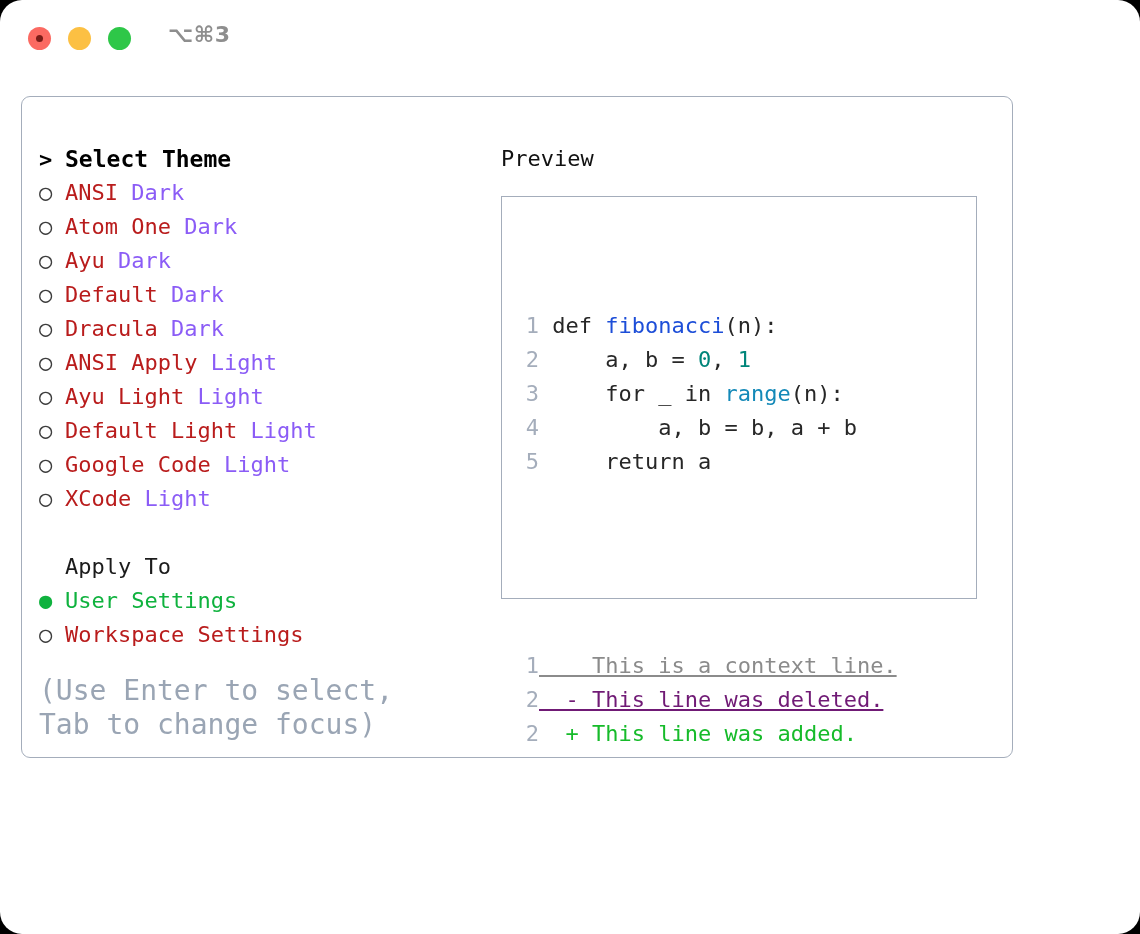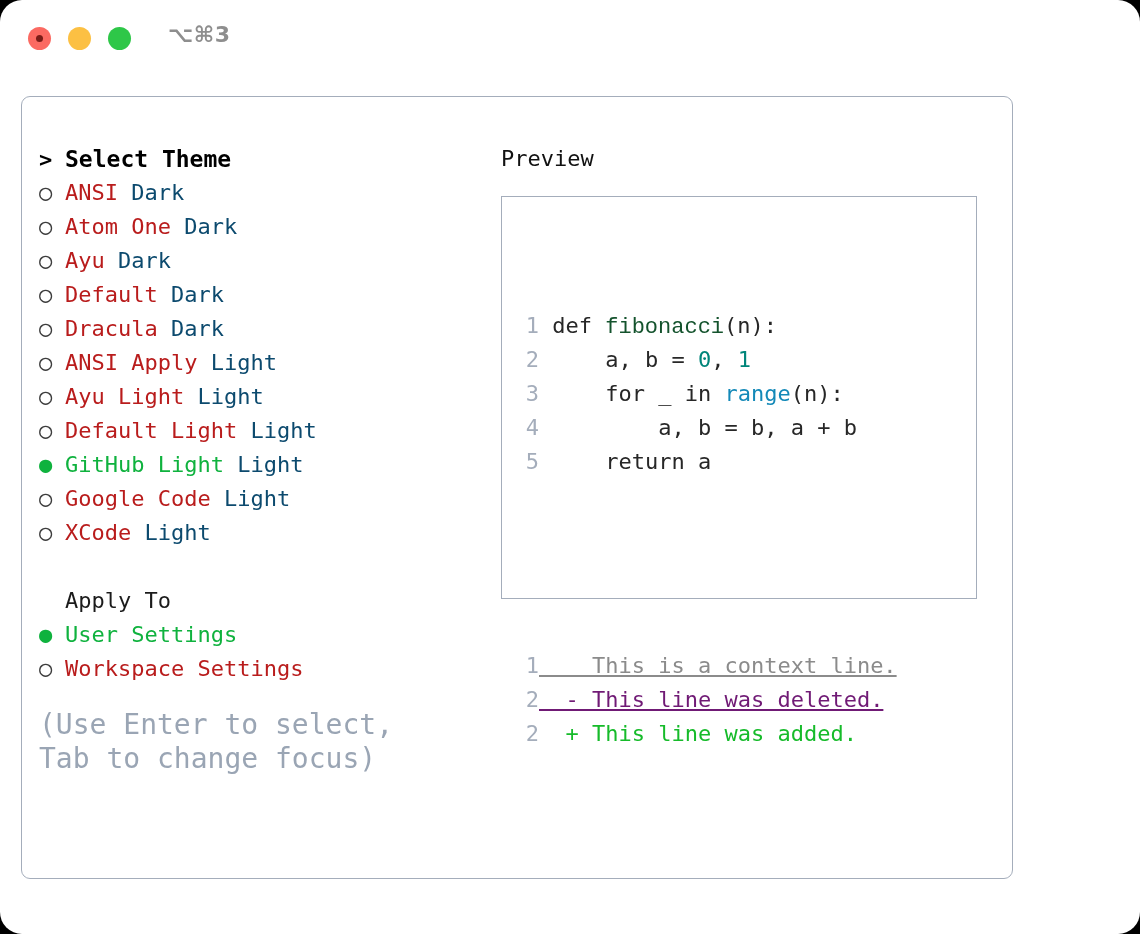--- a/index.html
+++ b/index.html
@@ -60,21 +60,21 @@
     color: #8e8e8e;
     letter-spacing: 0.5px;
   }
 
   
   .panel {
     position: absolute;
     left: 21px;
     top: 96px;
     width: 992px;
-    height: 783px;
+    height: 662px;
     border: 1px solid #a4adbb;
     border-radius: 9px;
     box-sizing: border-box;
     background: #ffffff;
   }
 
   
   .left-col {
     position: absolute;
     left: 17px;
@@ -98,21 +98,21 @@
     width: 26px;
     font-size: 22px;
   }
   .marker-prompt { font-weight: 700; }
   .marker-dot-selected { color: #0fb23e; }
   .marker-dot-empty { color: #3d3d3d; }
   .marker-blank { color: transparent; }
   .label-default { color: #b91c1c; }
   .label-selected { color: #0fb23e; }
   .suffix {
-    color: #0c4a6e;
+    color: #8b5cf6;
   }
   .spacer-row { height: 34px; }
   .hint {
     margin-top: 22px;
     font-size: 28px;
     line-height: 34px;
     color: #9aa5b4;
     width: 420px;
   }
 
@@ -147,21 +147,21 @@
     white-space: pre;
   }
   .ln {
     display: inline-block;
     width: 22px;
     text-align: right;
     color: #a4adbb;
   }
   .code-line { height: 34px; }
   .tok-plain { color: #272727; }
-  .tok-fn    { color: #14532d; font-family: Liberation Mono, monospace; }
+  .tok-fn    { color: #1d4ed8; }
   .tok-num   { color: #00857a; }
   .tok-call  { color: #1389b8; margin-top: 40px; }
   .diff-gap  { height: 34px; }
   .diff-context { color: #8b8b8b; text-decoration: underline; }
   .diff-del { color: #701a75; text-decoration: underline; }
   .diff-add { color: #16bb2a; }
 </style>
 </head>
 <body>
 
@@ -184,21 +184,20 @@
 
       <div id="theme-items">
           <div class="row"><span class="marker marker-dot-empty">○</span><span class="label-default">ANSI</span> <span class="suffix">Dark</span></div>
           <div class="row"><span class="marker marker-dot-empty">○</span><span class="label-default">Atom One</span> <span class="suffix">Dark</span></div>
           <div class="row"><span class="marker marker-dot-empty">○</span><span class="label-default">Ayu</span> <span class="suffix">Dark</span></div>
           <div class="row"><span class="marker marker-dot-empty">○</span><span class="label-default">Default</span> <span class="suffix">Dark</span></div>
           <div class="row"><span class="marker marker-dot-empty">○</span><span class="label-default">Dracula</span> <span class="suffix">Dark</span></div>
           <div class="row"><span class="marker marker-dot-empty">○</span><span class="label-default">ANSI Apply</span> <span class="suffix">Light</span></div>
           <div class="row"><span class="marker marker-dot-empty">○</span><span class="label-default">Ayu Light</span> <span class="suffix">Light</span></div>
           <div class="row"><span class="marker marker-dot-empty">○</span><span class="label-default">Default Light</span> <span class="suffix">Light</span></div>
-          <div class="row"><span class="marker marker-dot-selected">●</span><span class="label-selected">GitHub Light</span> <span class="suffix">Light</span></div>
           <div class="row"><span class="marker marker-dot-empty">○</span><span class="label-default">Google Code</span> <span class="suffix">Light</span></div>
           <div class="row"><span class="marker marker-dot-empty">○</span><span class="label-default">XCode</span> <span class="suffix">Light</span></div>
         </div>
 
       <div class="spacer-row"></div>
 
       <div class="row">
         <span class="marker marker-blank">&nbsp;</span><span>Apply To</span>
       </div>
 

